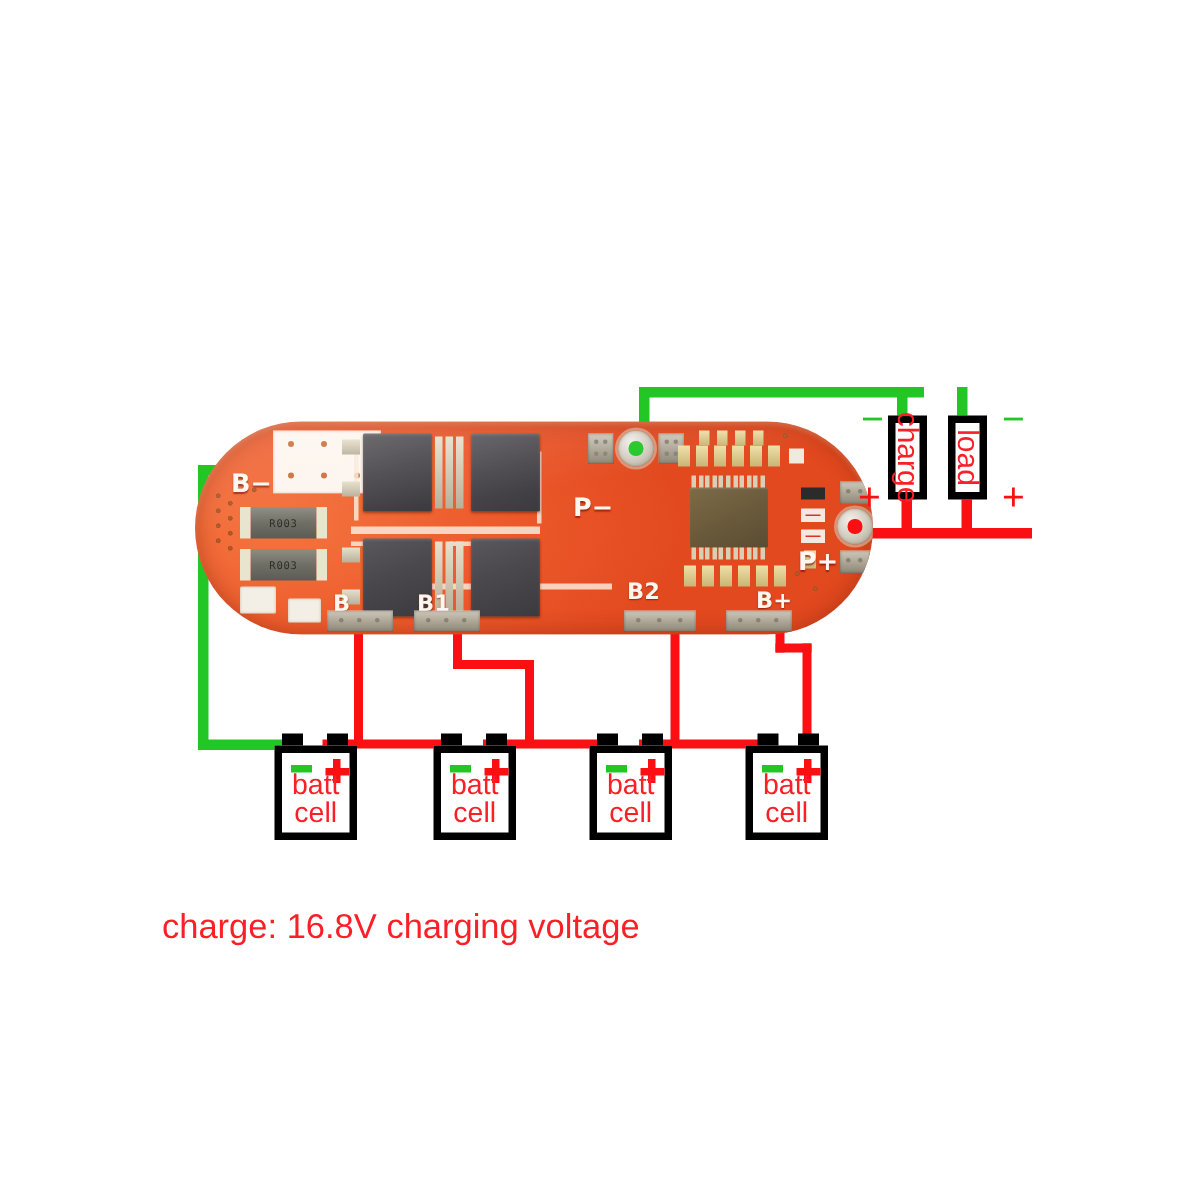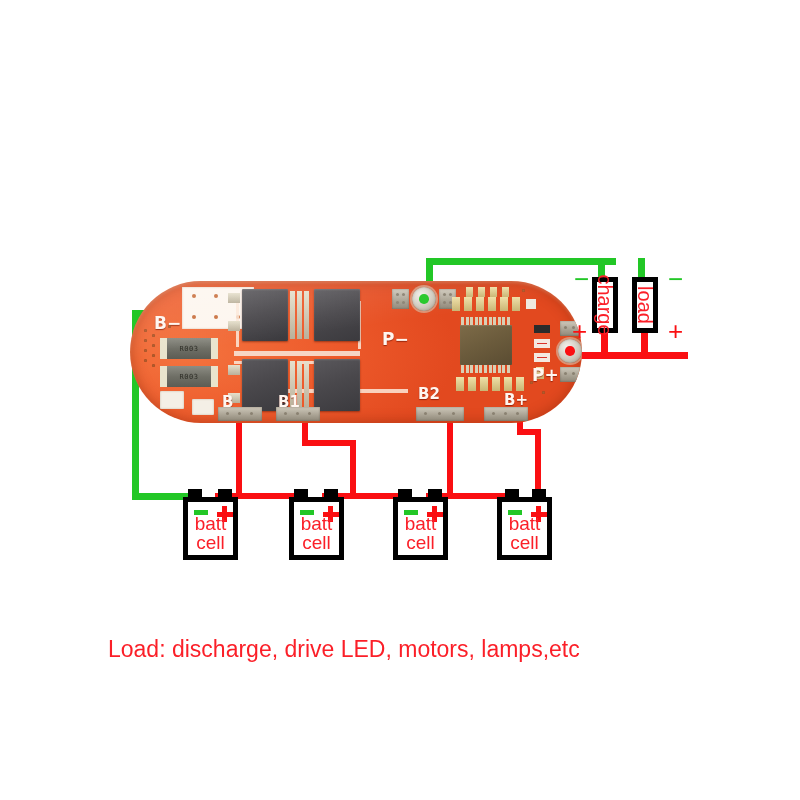--- a/index.html
+++ b/index.html
@@ -474,15 +474,15 @@
   <div class="cell" style="left:497px; top:497px; width:55px; height:63px;">
     <div class="bar-minus" style="left:6px; top:8px; width:14px; height:5px;"></div>
     <div class="bar-plus-h" style="left:29px; top:10px; width:16px; height:5px;"></div>
     <div class="bar-plus-v" style="left:34px; top:4px; width:5px; height:16px;"></div>
     <div class="lbl" style="top:58%;">
       <b>batt</b>
         <b>cell</b>
     </div>
   </div>
 
-  <div class="caption l2">Load: discharge, drive LED, motors, lamps,etc</div>
+  <div class="caption l1">charge: 16.8V charging voltage</div>
 
 </div>
 
 </body></html>

